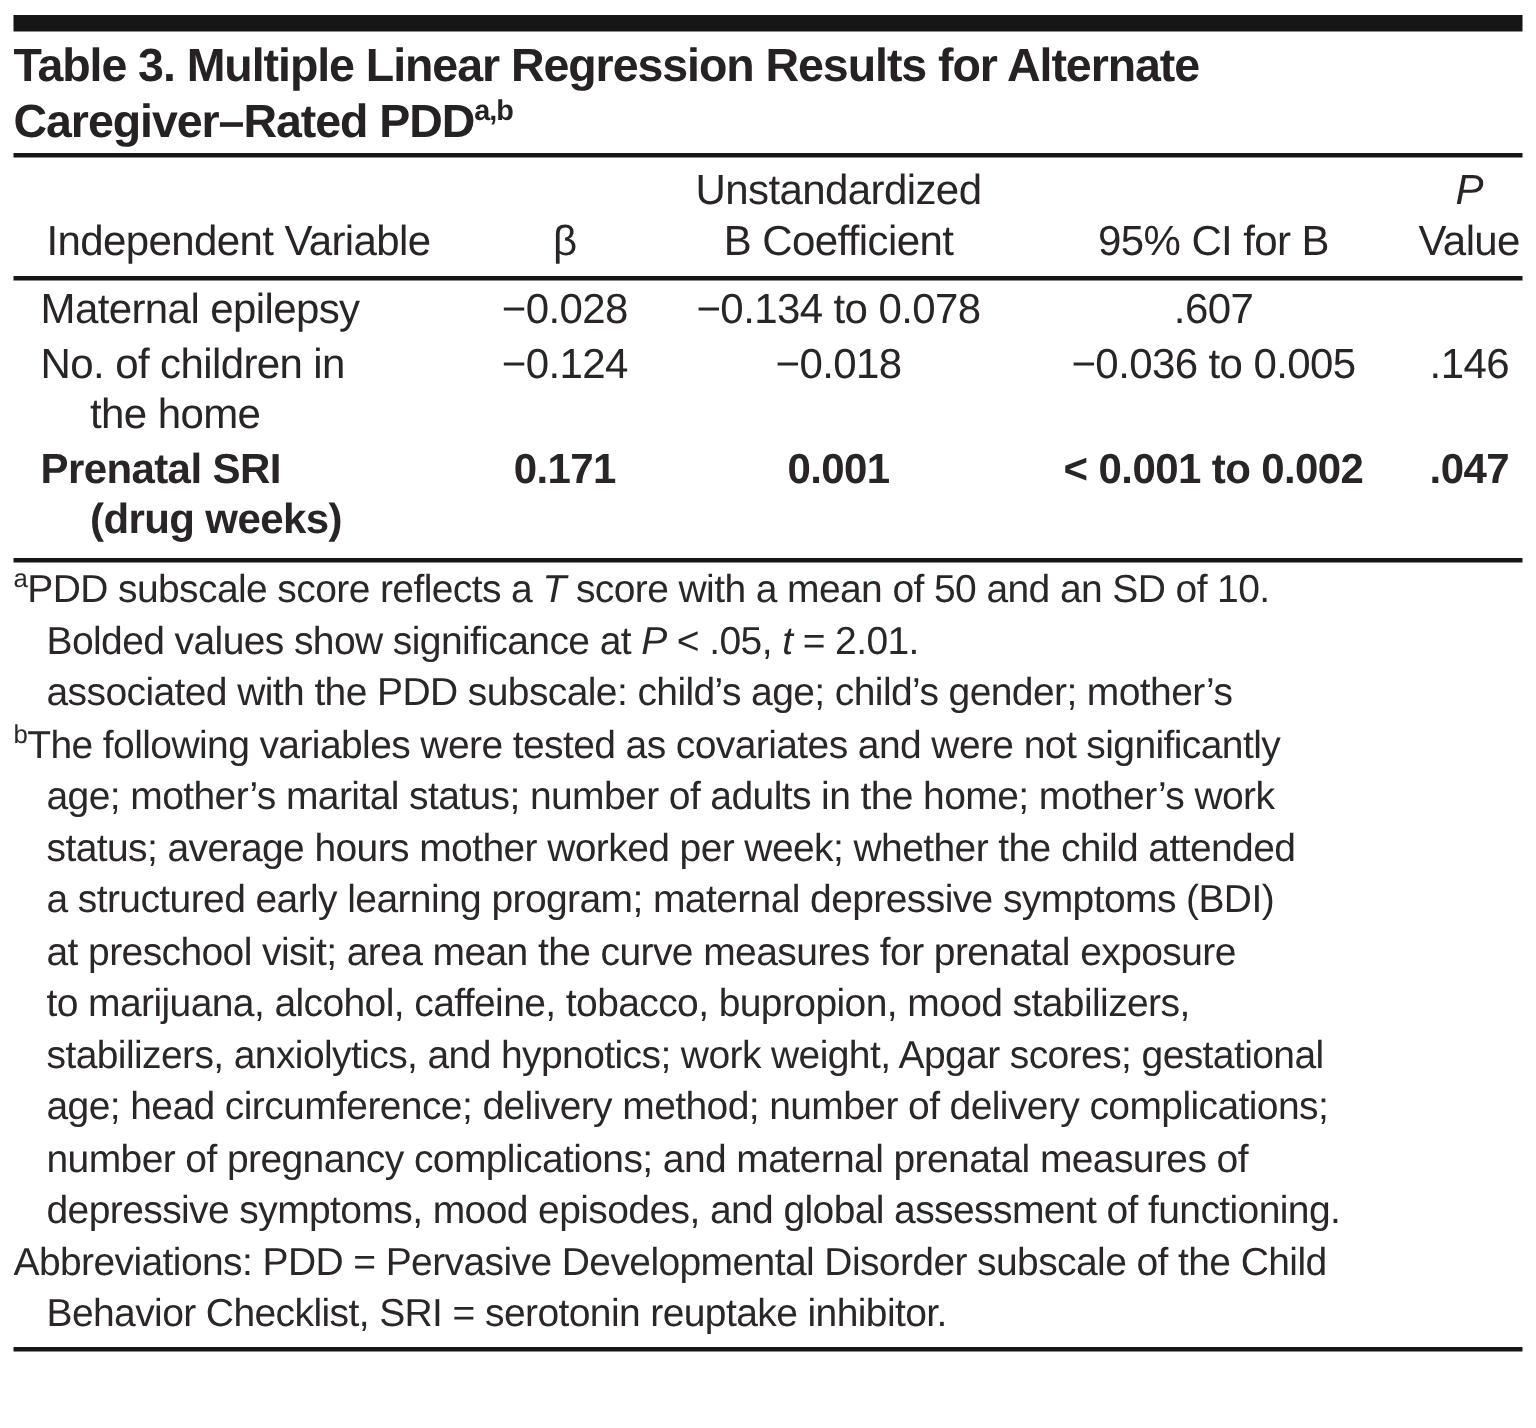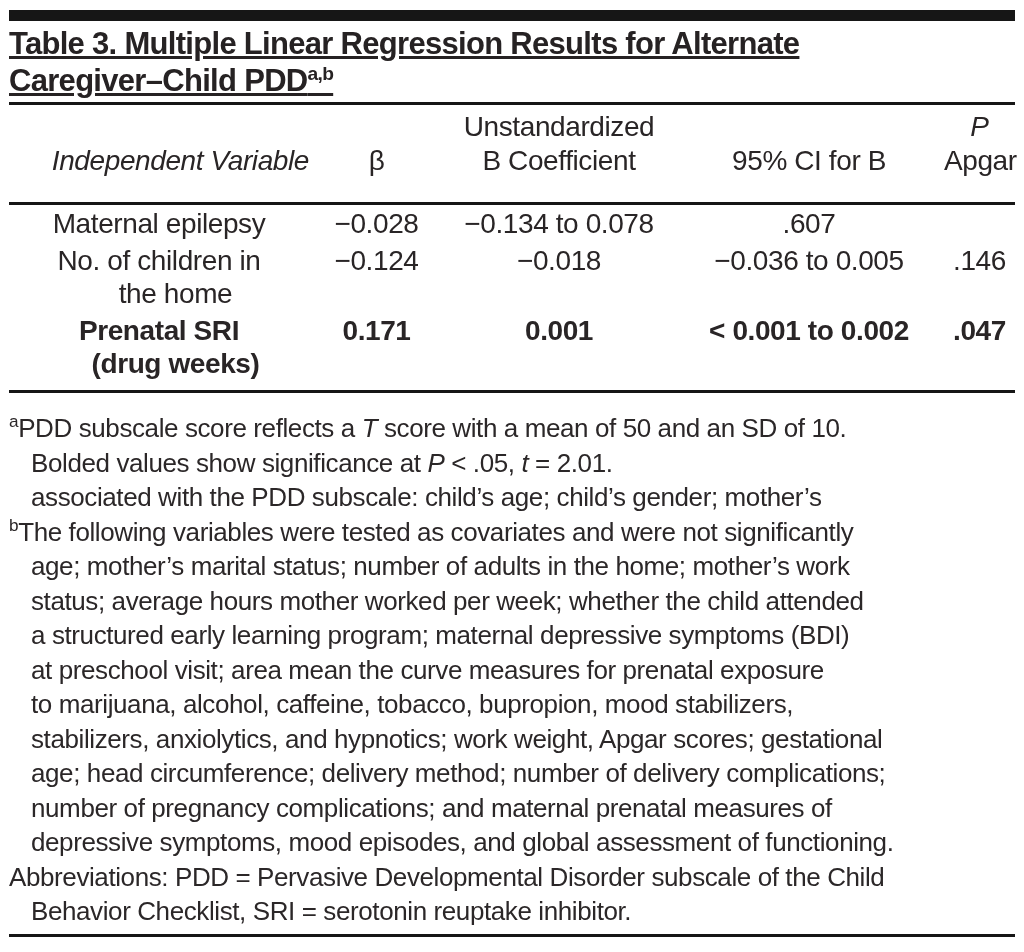--- a/index.html
+++ b/index.html
@@ -7,73 +7,73 @@
     width:1024px;height:952px;background:#ffffff;overflow:hidden;
     font-family:"Liberation Sans","DejaVu Sans",sans-serif;
     color:#292526;
     -webkit-font-smoothing:antialiased;
   }
   .page{width:1024px;height:952px;position:relative;box-sizing:border-box;padding:0 9px;}
   .rule{background:#161616;height:3px;}
   .top-bar{height:11px;background:#161616;margin-top:10px;}
   .title{
     margin-top:4px;font-size:31px;font-weight:700;line-height:37px;
-    letter-spacing:-0.7px;color:#262223;text-decoration:underline;
+    letter-spacing:-0.7px;color:#262223;
   }
   .title sup{font-size:0.62em;vertical-align:super;line-height:0;}
   .title-rule{margin-top:3px;}
   
   .tgrid{display:grid;grid-template-columns:300px 135px 230px 270px 71px;}
-  .thead{padding-top:5px;padding-bottom:24px;font-size:28px;letter-spacing:-0.4px;line-height:34px;}
+  .thead{padding-top:5px;padding-bottom:6px;font-size:28px;letter-spacing:-0.4px;line-height:34px;}
   .thead .c{text-align:center;}
-  .thead .l{text-align:right;font-style:italic;}
+  .thead .l{text-align:center;}
   .italic{font-style:italic;}
   .tbody{font-size:28px;letter-spacing:-0.4px;}
   .trow{padding:2px 0;align-items:start;line-height:33px;}
   .trow .cell{text-align:center;}
-  .trow .cell-var{text-align:center;}
+  .trow .cell-var{text-align:left;margin-left:18px;}
   .cell-line2{display:block;padding-left:33px;}
   .row-bold{font-weight:700;}
   .body-rule{margin-top:8px;}
   
-  .footnotes{margin-top:18px;font-size:26px;letter-spacing:-0.4px;line-height:34.5px;color:#2b2728;}
+  .footnotes{margin-top:0;font-size:26px;letter-spacing:-0.4px;line-height:34.5px;color:#2b2728;}
   .fn-line{white-space:nowrap;}
   .fn-indent{padding-left:22px;}
   .fn-marker{font-size:0.66em;vertical-align:super;line-height:0;}
   .footnotes i, .tbody i, .thead i{font-style:italic;}
   .bottom-rule{margin-top:5px;}
 </style>
 </head>
 <body>
 
 <div class="page">
 
   <div class="top-bar"></div>
 
   <div class="title">
     <span>Table 3. Multiple Linear Regression Results for Alternate</span><br>
-    <span>Caregiver–Child PDD</span><sup>a,b</sup>
+    <span>Caregiver–Rated PDD</span><sup>a,b</sup>
   </div>
 
   <div class="rule title-rule"></div>
 
   <div class="thead">
     <div class="tgrid">
       <div class="l"></div>
       <div class="c"></div>
       <div class="c">Unstandardized</div>
       <div class="c"></div>
       <div class="c italic">P</div>
     </div>
     <div class="tgrid">
       <div class="l">Independent Variable</div>
       <div class="c">β</div>
       <div class="c">B Coefficient</div>
       <div class="c">95% CI for B</div>
-      <div class="c">Apgar</div>
+      <div class="c">Value</div>
     </div>
   </div>
 
   <div class="rule"></div>
 
   <div class="tbody">
 
       <div class="tgrid trow">
         <div class="cell-var">
           <span>Maternal epilepsy</span>

